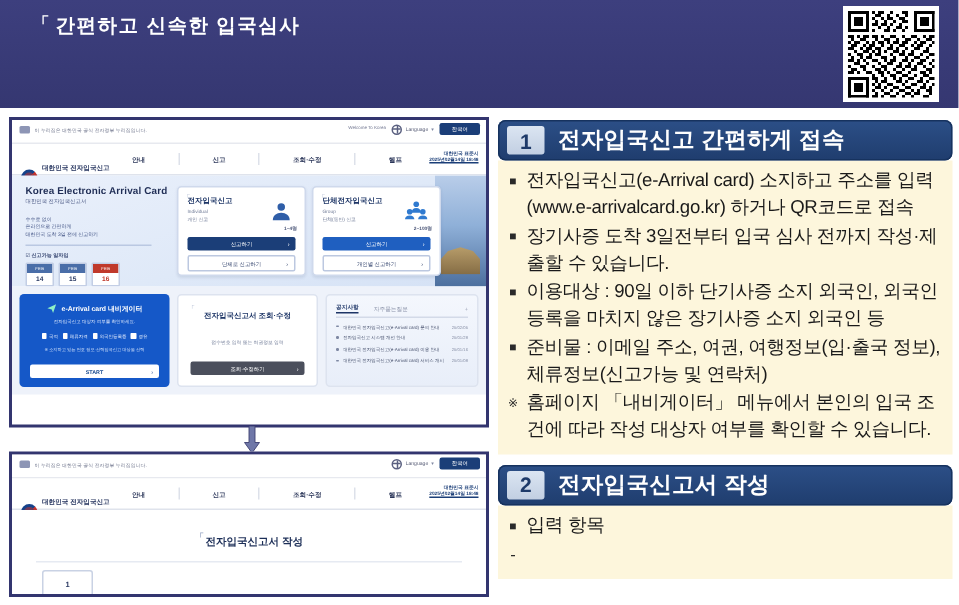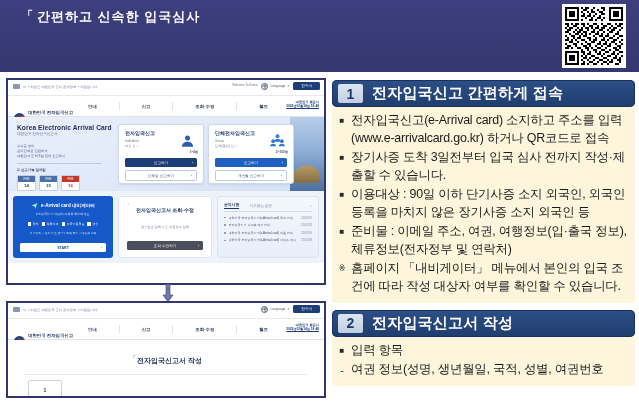--- a/index.html
+++ b/index.html
@@ -769,38 +769,37 @@
       <div class="bl-row">
         <span class="bl-mark">■</span>
         <span class="bl-text">장기사증 도착 3일전부터 입국 심사 전까지 작성·제출할 수 있습니다.</span>
       </div>
       <div class="bl-row">
         <span class="bl-mark">■</span>
         <span class="bl-text">이용대상 : 90일 이하 단기사증 소지 외국인, 외국인 등록을 마치지 않은 장기사증 소지 외국인 등</span>
       </div>
       <div class="bl-row">
         <span class="bl-mark">■</span>
-        <span class="bl-text">준비물 : 이메일 주소, 여권, 여행정보(입·출국 정보), 체류정보(전자정부 및 연락처)</span>
+        <span class="bl-text">준비물 : 이메일 주소, 여권, 여행정보(입·출국 정보), 체류정보(신고가능 및 연락처)</span>
       </div>
       <div class="bl-row">
         <span class="bl-mark">※</span>
         <span class="bl-text">홈페이지 「내비게이터」 메뉴에서 본인의 입국 조건에 따라 작성 대상자 여부를 확인할 수 있습니다.</span>
       </div>
     </div>
 
     <div class="step2-wrap">
       <div class="step-bar">
         <span class="step-num">2</span>
         <span class="step-title">전자입국신고서 작성</span>
       </div>
       <div class="step-body">
         <div class="bl-row">
           <span class="bl-mark">■</span>
           <span class="bl-text">입력 항목</span>
         </div>
         <div class="bl-row sub-list">
           <span class="bl-mark dash">-</span>
-          <span class="bl-text">여권 정보(성명, 생년월일, 국적, 성별, 여권번호</span>
         </div>
       </div>
     </div>
   </div>
 </div>
 
 </body></html>

